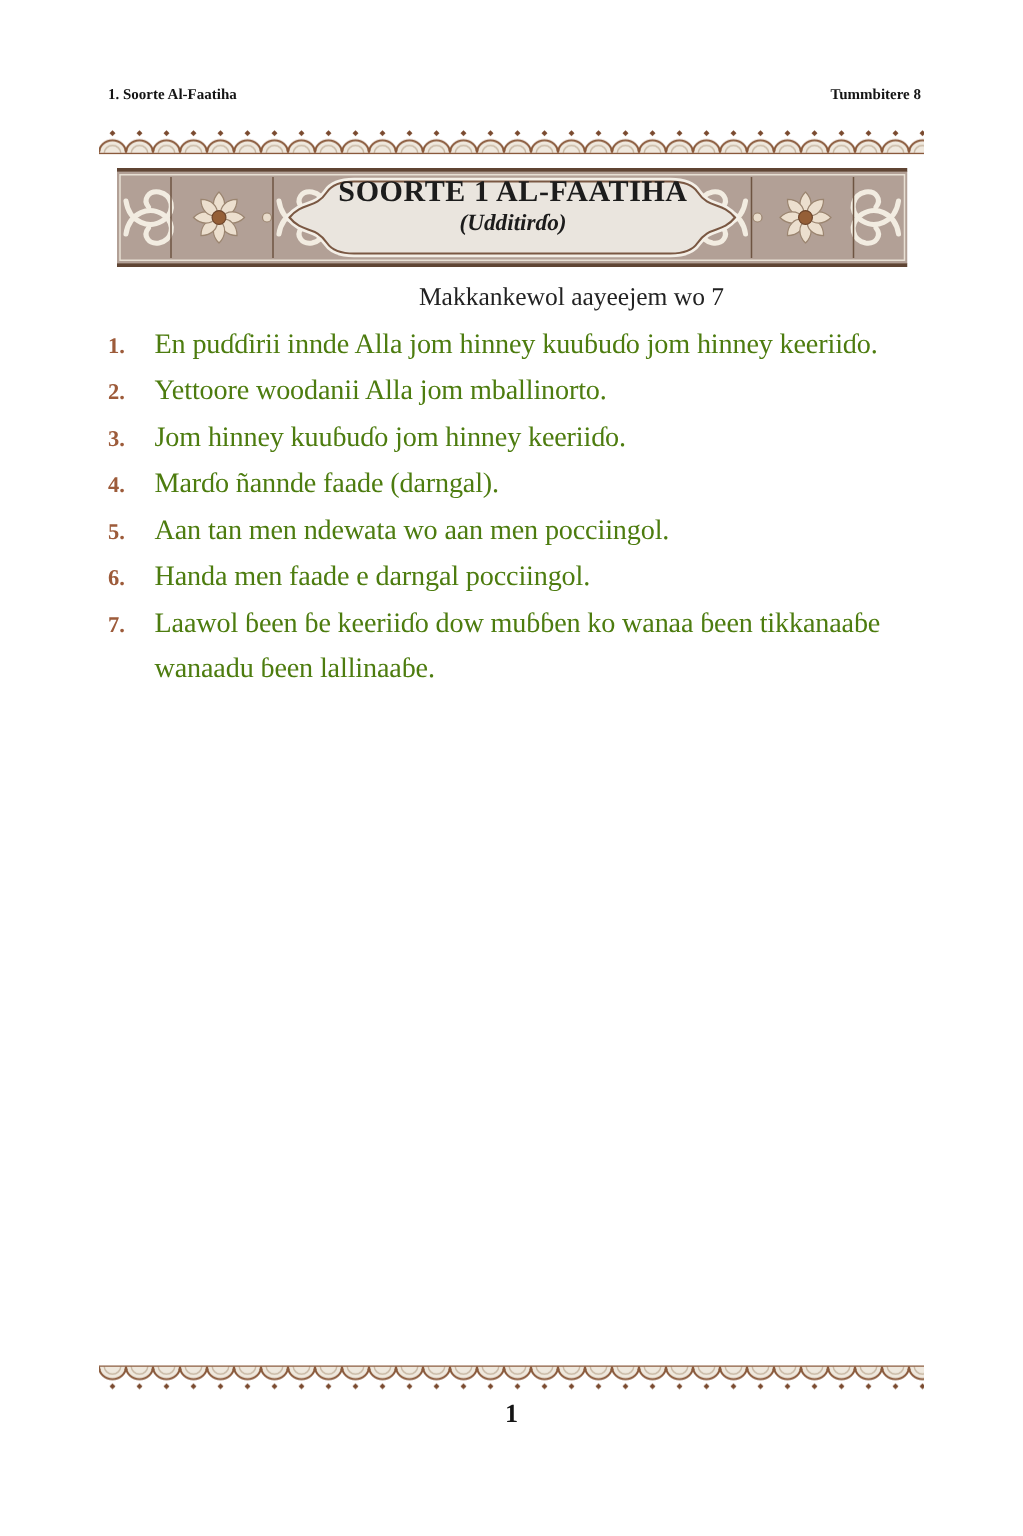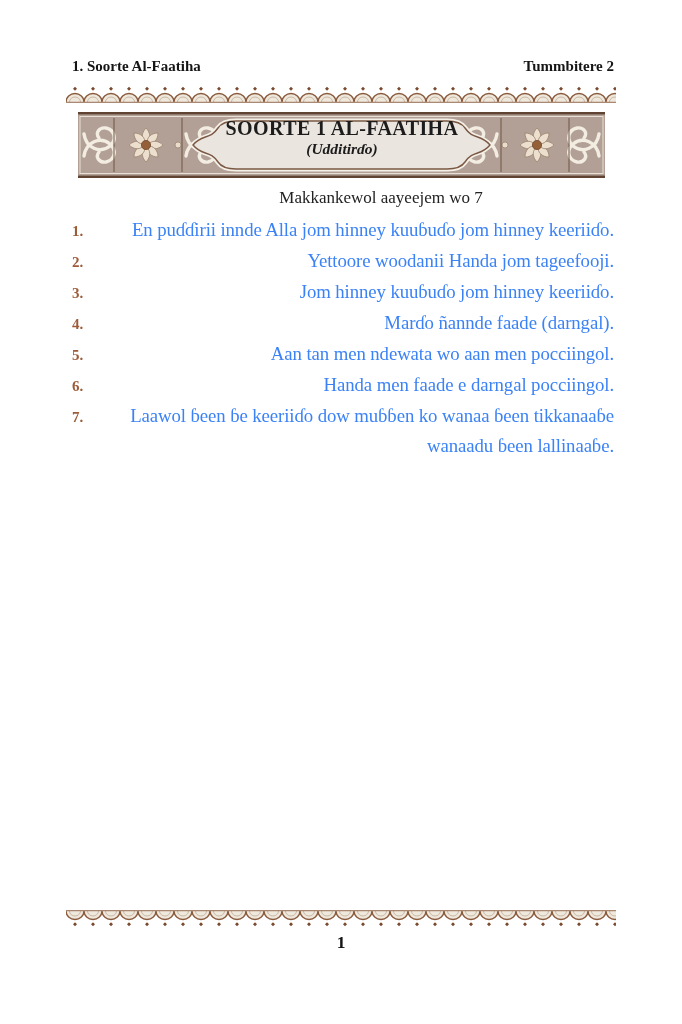--- a/index.html
+++ b/index.html
@@ -7,21 +7,21 @@
     width:682px;height:1024px;background:#ffffff;
     font-family:"Liberation Serif","DejaVu Serif",serif;
     color:#1f1f1f;overflow:hidden;
   }
   .page{position:relative;width:682px;height:1024px;background:#fff;}
 
   
   .runhead{
     position:absolute;top:58px;left:72px;right:68px;
     display:flex;justify-content:space-between;align-items:baseline;
-    font-weight:bold;font-size:15px;color:#151515;
+    font-weight:bold;font-size:10px;color:#151515;
   }
 
   
   .band-top{position:absolute;top:86px;left:66px;width:550px;height:17px;}
   .band-bottom{position:absolute;top:910px;left:66px;width:550px;height:17px;transform:scaleY(-1);}
 
   
   .title-box{position:absolute;top:112px;left:78px;width:527px;height:66px;}
   .title-box svg{position:absolute;top:0;left:0;}
   .title-text{
@@ -37,35 +37,35 @@
     text-align:center;font-size:17px;color:#222;padding-left:40px;
   }
 
   
   .verses{position:absolute;top:215px;left:72px;width:542px;}
   .verse{display:flex;align-items:baseline;}
   .verse-num{
     flex:0 0 31px;font-weight:bold;font-size:15px;color:#9d5b3a;
     line-height:30px;
   }
-  .verse-text{flex:1;font-size:18.8px;line-height:30px;color:#3b82f6;letter-spacing:-0.1px;text-align:right;}
+  .verse-text{flex:1;font-size:18.8px;line-height:30px;color:#4d7c0f;letter-spacing:-0.1px;}
 
   .page-number{
     position:absolute;top:932px;left:0;width:682px;text-align:center;
     font-weight:bold;font-size:17.5px;color:#151515;
   }
 </style>
 </head>
 <body>
 
 <div class="page">
 
   <div class="runhead">
     <span>1. Soorte Al-Faatiha</span>
-    <span>Tummbitere 2</span>
+    <span>Tummbitere 8</span>
   </div>
 
   <div class="band-top">
     <svg width="550" height="17" aria-hidden="true">
       <defs>
         <pattern id="scalA" width="18" height="17" patternUnits="userSpaceOnUse">
           <path d="M0,16 A9,8.5 0 0 1 18,16" fill="#efe8dd" stroke="#8a5a3c" stroke-width="1.4"></path>
           <path d="M3.5,16 A5.5,5 0 0 1 14.5,16" fill="none" stroke="#c9b8a4" stroke-width="1"></path>
           <rect x="7.6" y="1.4" width="2.8" height="2.8" transform="rotate(45 9 2.8)" fill="#7a4a2f"></rect>
           <circle cx="0" cy="14" r="1" fill="#8a5a3c"></circle>
@@ -130,21 +130,21 @@
 
   <div class="subtitle">Makkankewol aayeejem wo 7</div>
 
   <div class="verses">
     <div class="verse">
       <span class="verse-num">1.</span>
       <span class="verse-text">En puɗɗirii innde Alla jom hinney kuuɓuɗo jom hinney keeriiɗo.</span>
     </div>
     <div class="verse">
       <span class="verse-num">2.</span>
-      <span class="verse-text">Yettoore woodanii Handa jom tageefooji.</span>
+      <span class="verse-text">Yettoore woodanii Alla jom mballinorto.</span>
     </div>
     <div class="verse">
       <span class="verse-num">3.</span>
       <span class="verse-text">Jom hinney kuuɓuɗo jom hinney keeriiɗo.</span>
     </div>
     <div class="verse">
       <span class="verse-num">4.</span>
       <span class="verse-text">Marɗo ñannde faade (darngal).</span>
     </div>
     <div class="verse">

